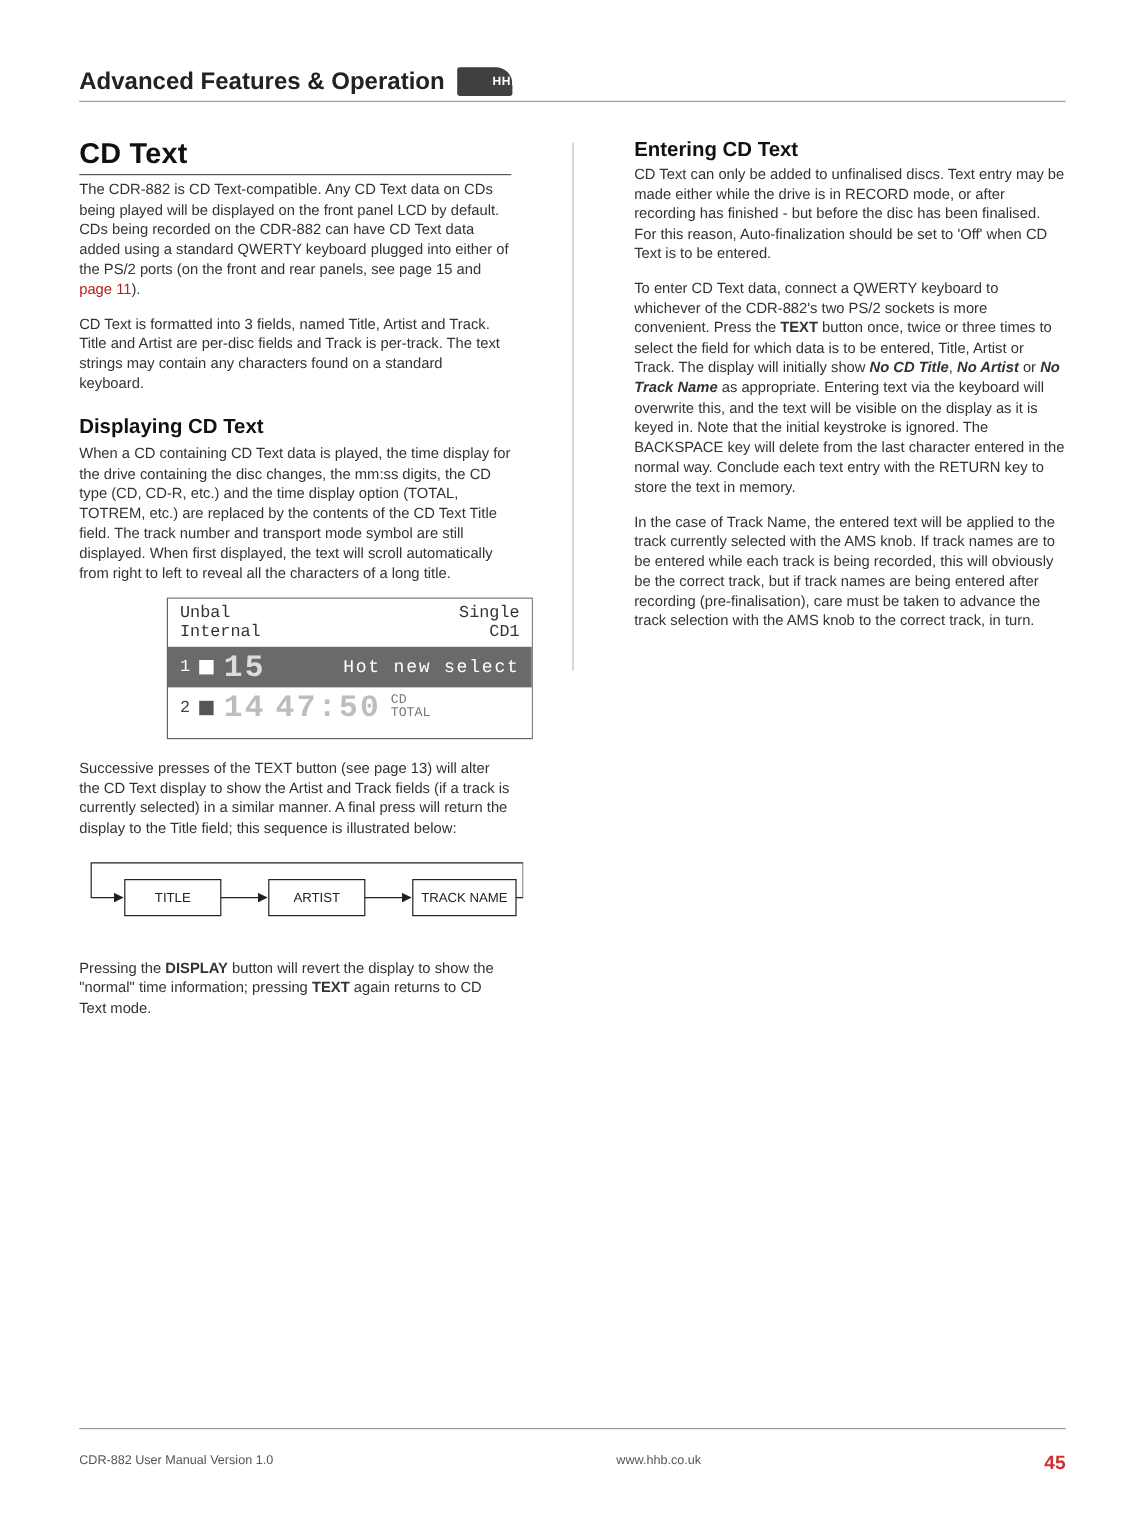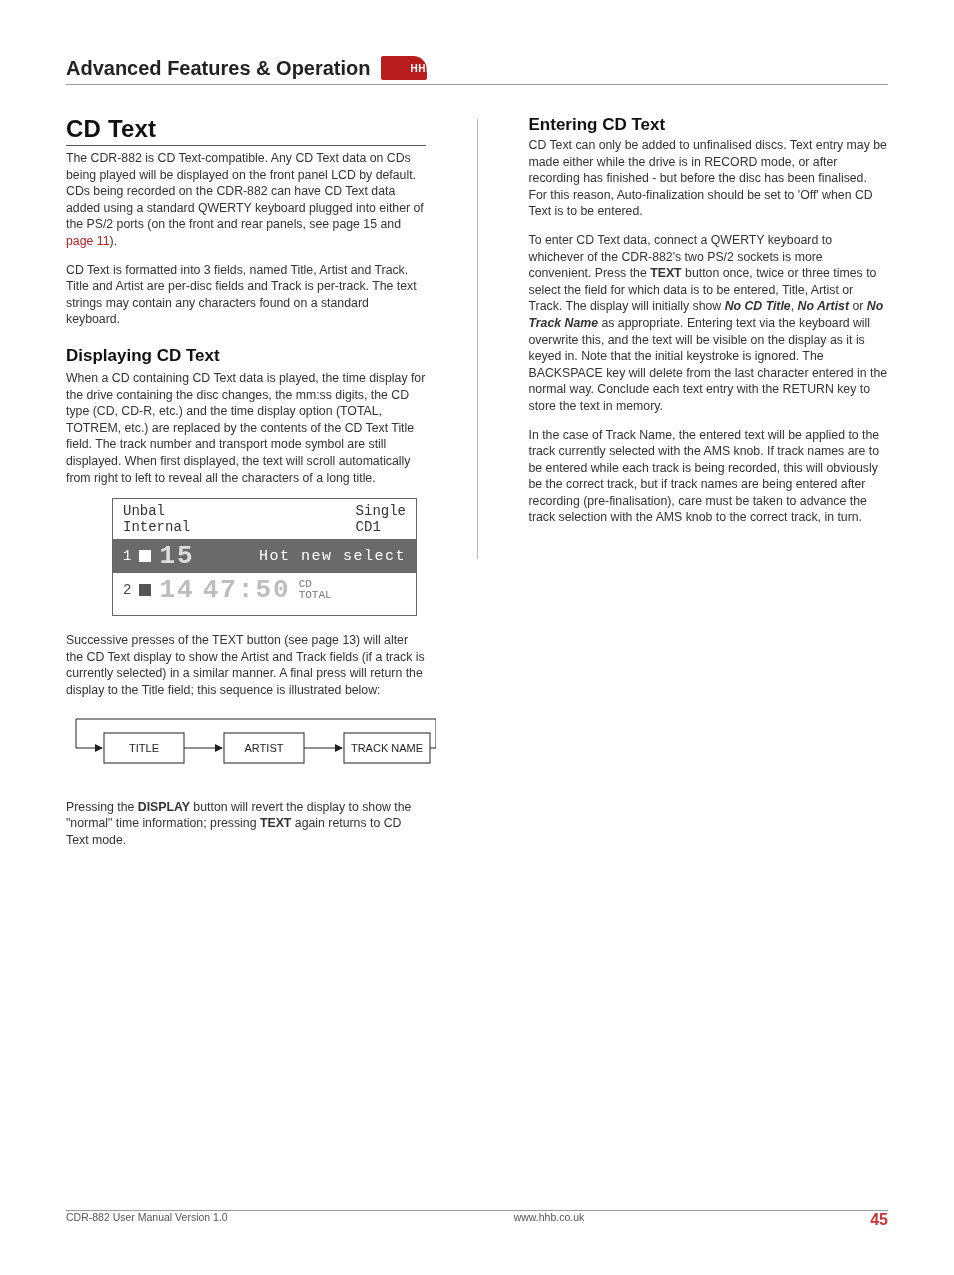--- a/index.html
+++ b/index.html
@@ -27,21 +27,21 @@
   }
   .banner-title {
     font-weight: bold;
     font-size: 20px;
     color: #222;
     margin-right: 10px;
   }
   .logo {
     width: 46px;
     height: 24px;
-    background: #b91c1c;
+    background: #404040;
     border-radius: 2px 14px 2px 2px;
     color: #fff;
     font-size: 10px;
     font-weight: bold;
     display: flex;
     align-items: center;
     justify-content: center;
     letter-spacing: 0.5px;
     padding-left: 36px;
   }
@@ -81,21 +81,21 @@
     margin: 4px 0 12px 0;
     color: #333;
   }
   .link { color: #b91c1c; }
   .bold { font-weight: bold; }
   .bolditalic { font-weight: bold; font-style: italic; }
 
   
   .lcd {
     width: 305px;
-    margin: 8px auto 16px 46px;
+    margin: 8px auto 16px 73px;
     border: 1px solid #666;
     font-family: "Courier New", monospace;
   }
   .lcd-top {
     background: #fff;
     color: #333;
     display: flex;
     justify-content: space-between;
     padding: 4px 10px;
     font-size: 14px;
@@ -177,21 +177,21 @@
   .flow-line { stroke: #222; stroke-width: 1; fill: none; }
   .arrowhead { fill: #222; }
 
   
   .footer {
     position: absolute;
     bottom: 46px;
     left: 66px;
     right: 66px;
     border-top: 0.7px solid #999;
-    padding-top: 0;
+    padding-top: 20px;
     display: flex;
     justify-content: space-between;
     font-size: 10.5px;
     color: #555;
   }
   .footer .pnum { font-weight: bold; color: #c33; font-size: 16px; }
 </style>
 </head>
 <body>
 
@@ -212,21 +212,21 @@
 
       <p class="body">CD Text is formatted into 3 fields, named Title, Artist and Track. Title and Artist are per-disc fields and Track is per-track. The text strings may contain any characters found on a standard keyboard.</p>
 
       <h2 class="sub">Displaying CD Text</h2>
       <p class="body">When a CD containing CD Text data is played, the time display for the drive containing the disc changes, the mm:ss digits, the CD type (CD, CD-R, etc.) and the time display option (TOTAL, TOTREM, etc.) are replaced by the contents of the CD Text Title field. The track number and transport mode symbol are still displayed. When first displayed, the text will scroll automatically from right to left to reveal all the characters of a long title.</p>
 
       <div class="lcd">
         <div class="lcd-top">
           <div class="left">Unbal
 Internal</div>
-          <div class="right" style="text-align:left">Single
+          <div class="right" style="text-align:right">Single
 CD1</div>
         </div>
         <div class="lcd-mid">
           <span class="num">1</span>
           <span class="stop"></span>
           <span class="big">15</span>
           <span class="title">Hot new select</span>
         </div>
         <div class="lcd-bot">
           <span class="num">2</span>

